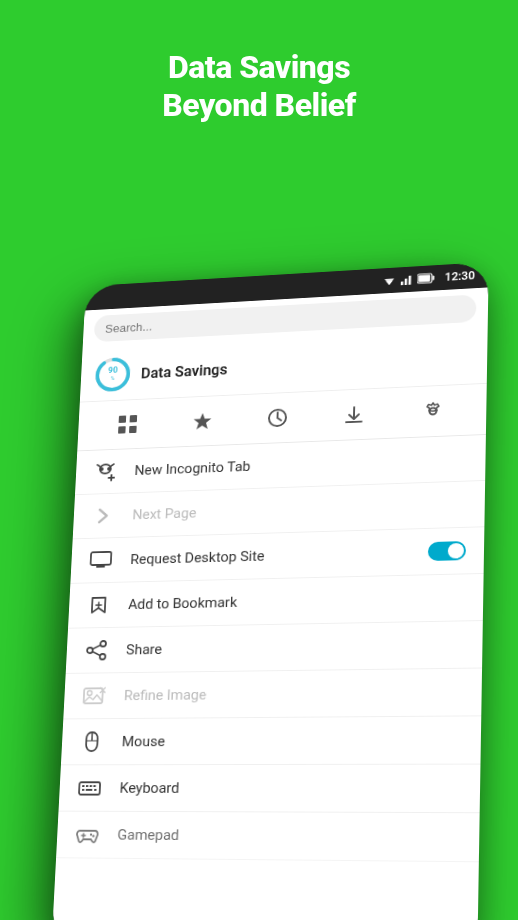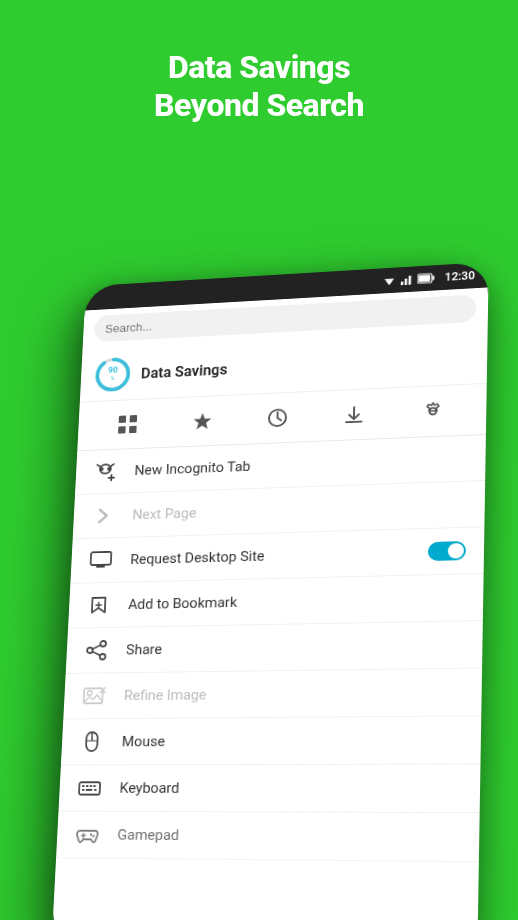--- a/index.html
+++ b/index.html
@@ -200,21 +200,21 @@
     svg {
       display: block;
     }
 
   </style>
 </head>
 <body>
 
 <div class="hero-text">
   <div>Data Savings</div>
-  <div>Beyond Search</div>
+  <div>Beyond Belief</div>
 </div>
 
 <div class="phone-container">
   <div class="phone-body">
 
     <div class="status-bar">
       <div class="status-icons">
 
         <svg width="14" height="12" viewBox="0 0 14 12">
           <polygon points="7,11 12,4 2,4" fill="white" opacity="0.9"></polygon>

